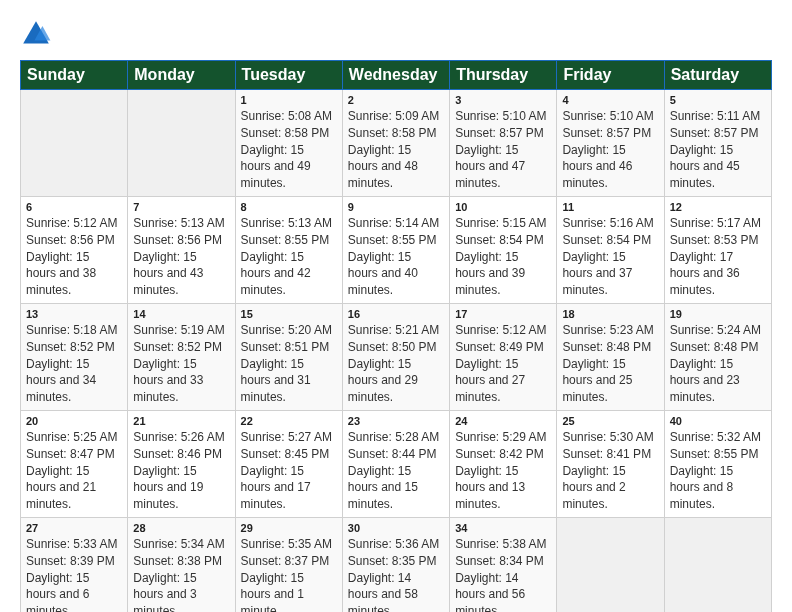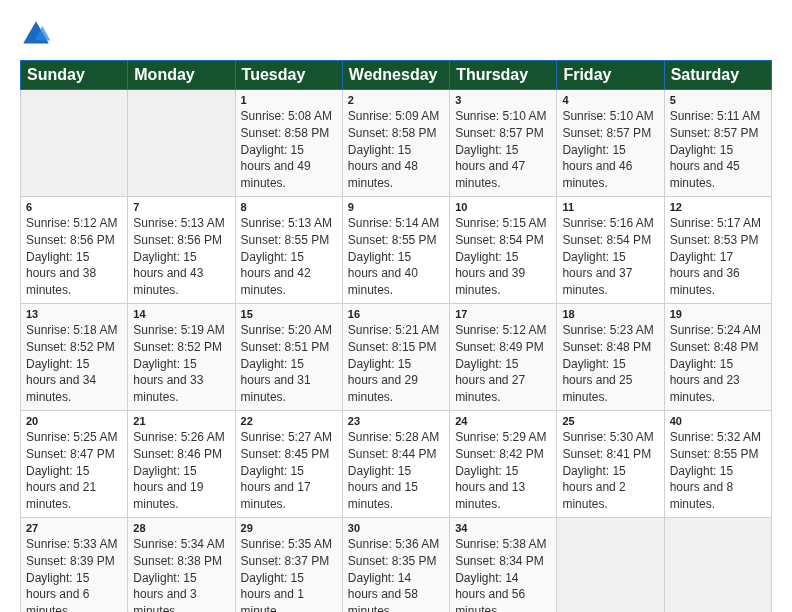--- a/index.html
+++ b/index.html
@@ -265,21 +265,21 @@
         <div class="day-info">
           <span>Sunrise: 5:20 AM</span><br>
           <span>Sunset: 8:51 PM</span><br>
           <span>Daylight: 15 hours and 31 minutes.</span>
         </div>
       </td>
           <td>
         <span class="day-num">16</span>
         <div class="day-info">
           <span>Sunrise: 5:21 AM</span><br>
-          <span>Sunset: 8:15 PM</span><br>
+          <span>Sunset: 8:50 PM</span><br>
           <span>Daylight: 15 hours and 29 minutes.</span>
         </div>
       </td>
           <td>
         <span class="day-num">17</span>
         <div class="day-info">
           <span>Sunrise: 5:12 AM</span><br>
           <span>Sunset: 8:49 PM</span><br>
           <span>Daylight: 15 hours and 27 minutes.</span>
         </div>

